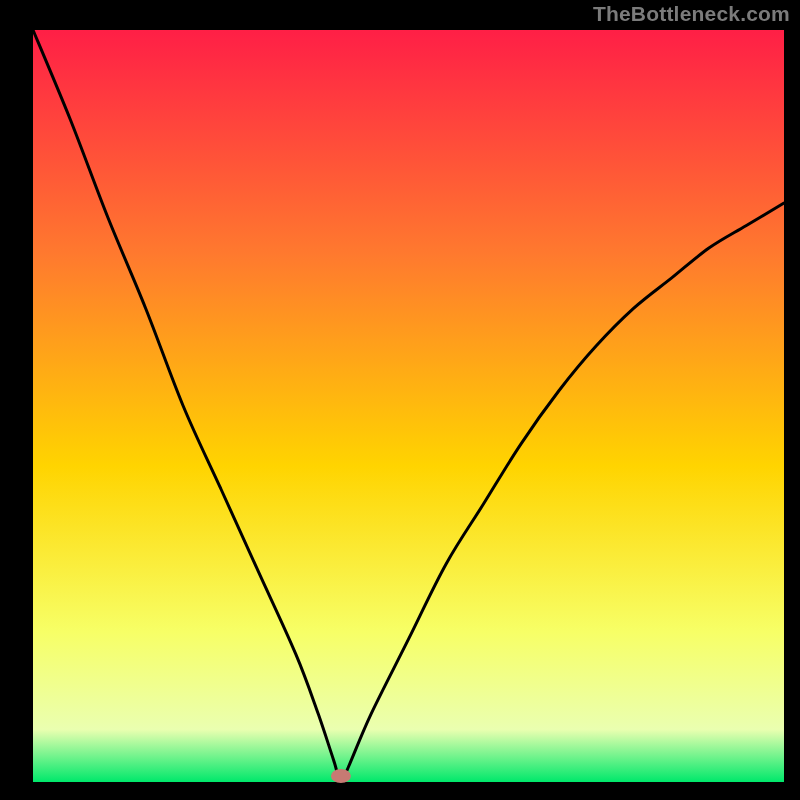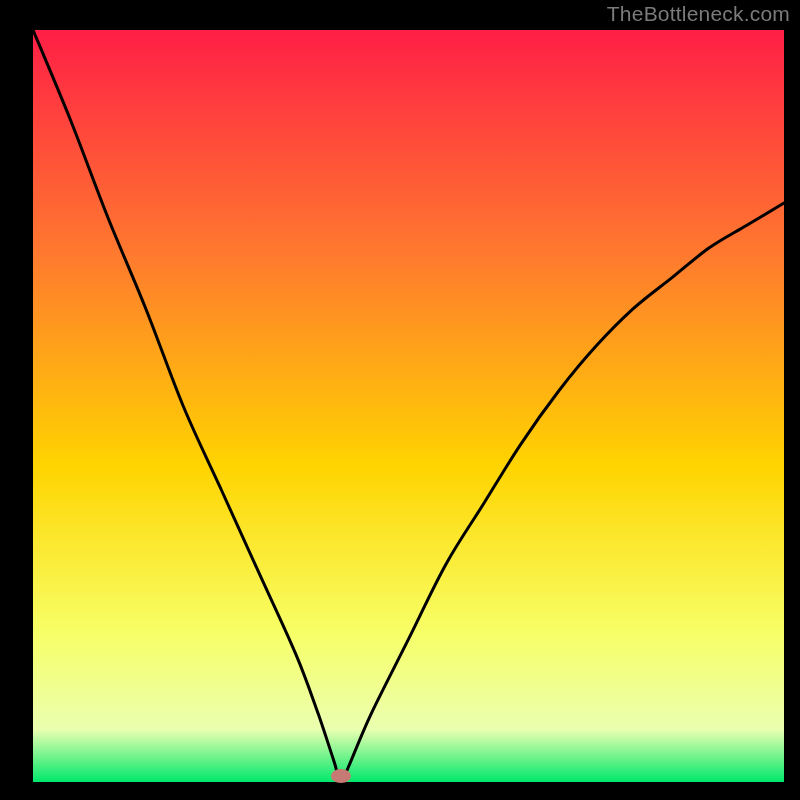--- a/index.html
+++ b/index.html
@@ -15,21 +15,21 @@
     position: relative;
     width: 800px;
     height: 800px;
   }
   .attribution {
     position: absolute;
     top: 2px;
     right: 10px;
     color: #7b7b7b;
     font-size: 21px;
-    font-weight: 400;
+    font-weight: 700;
     letter-spacing: 0.2px;
   }
   svg {
     display: block;
   }
 </style>
 </head>
 <body>
 
 <div class="frame">

